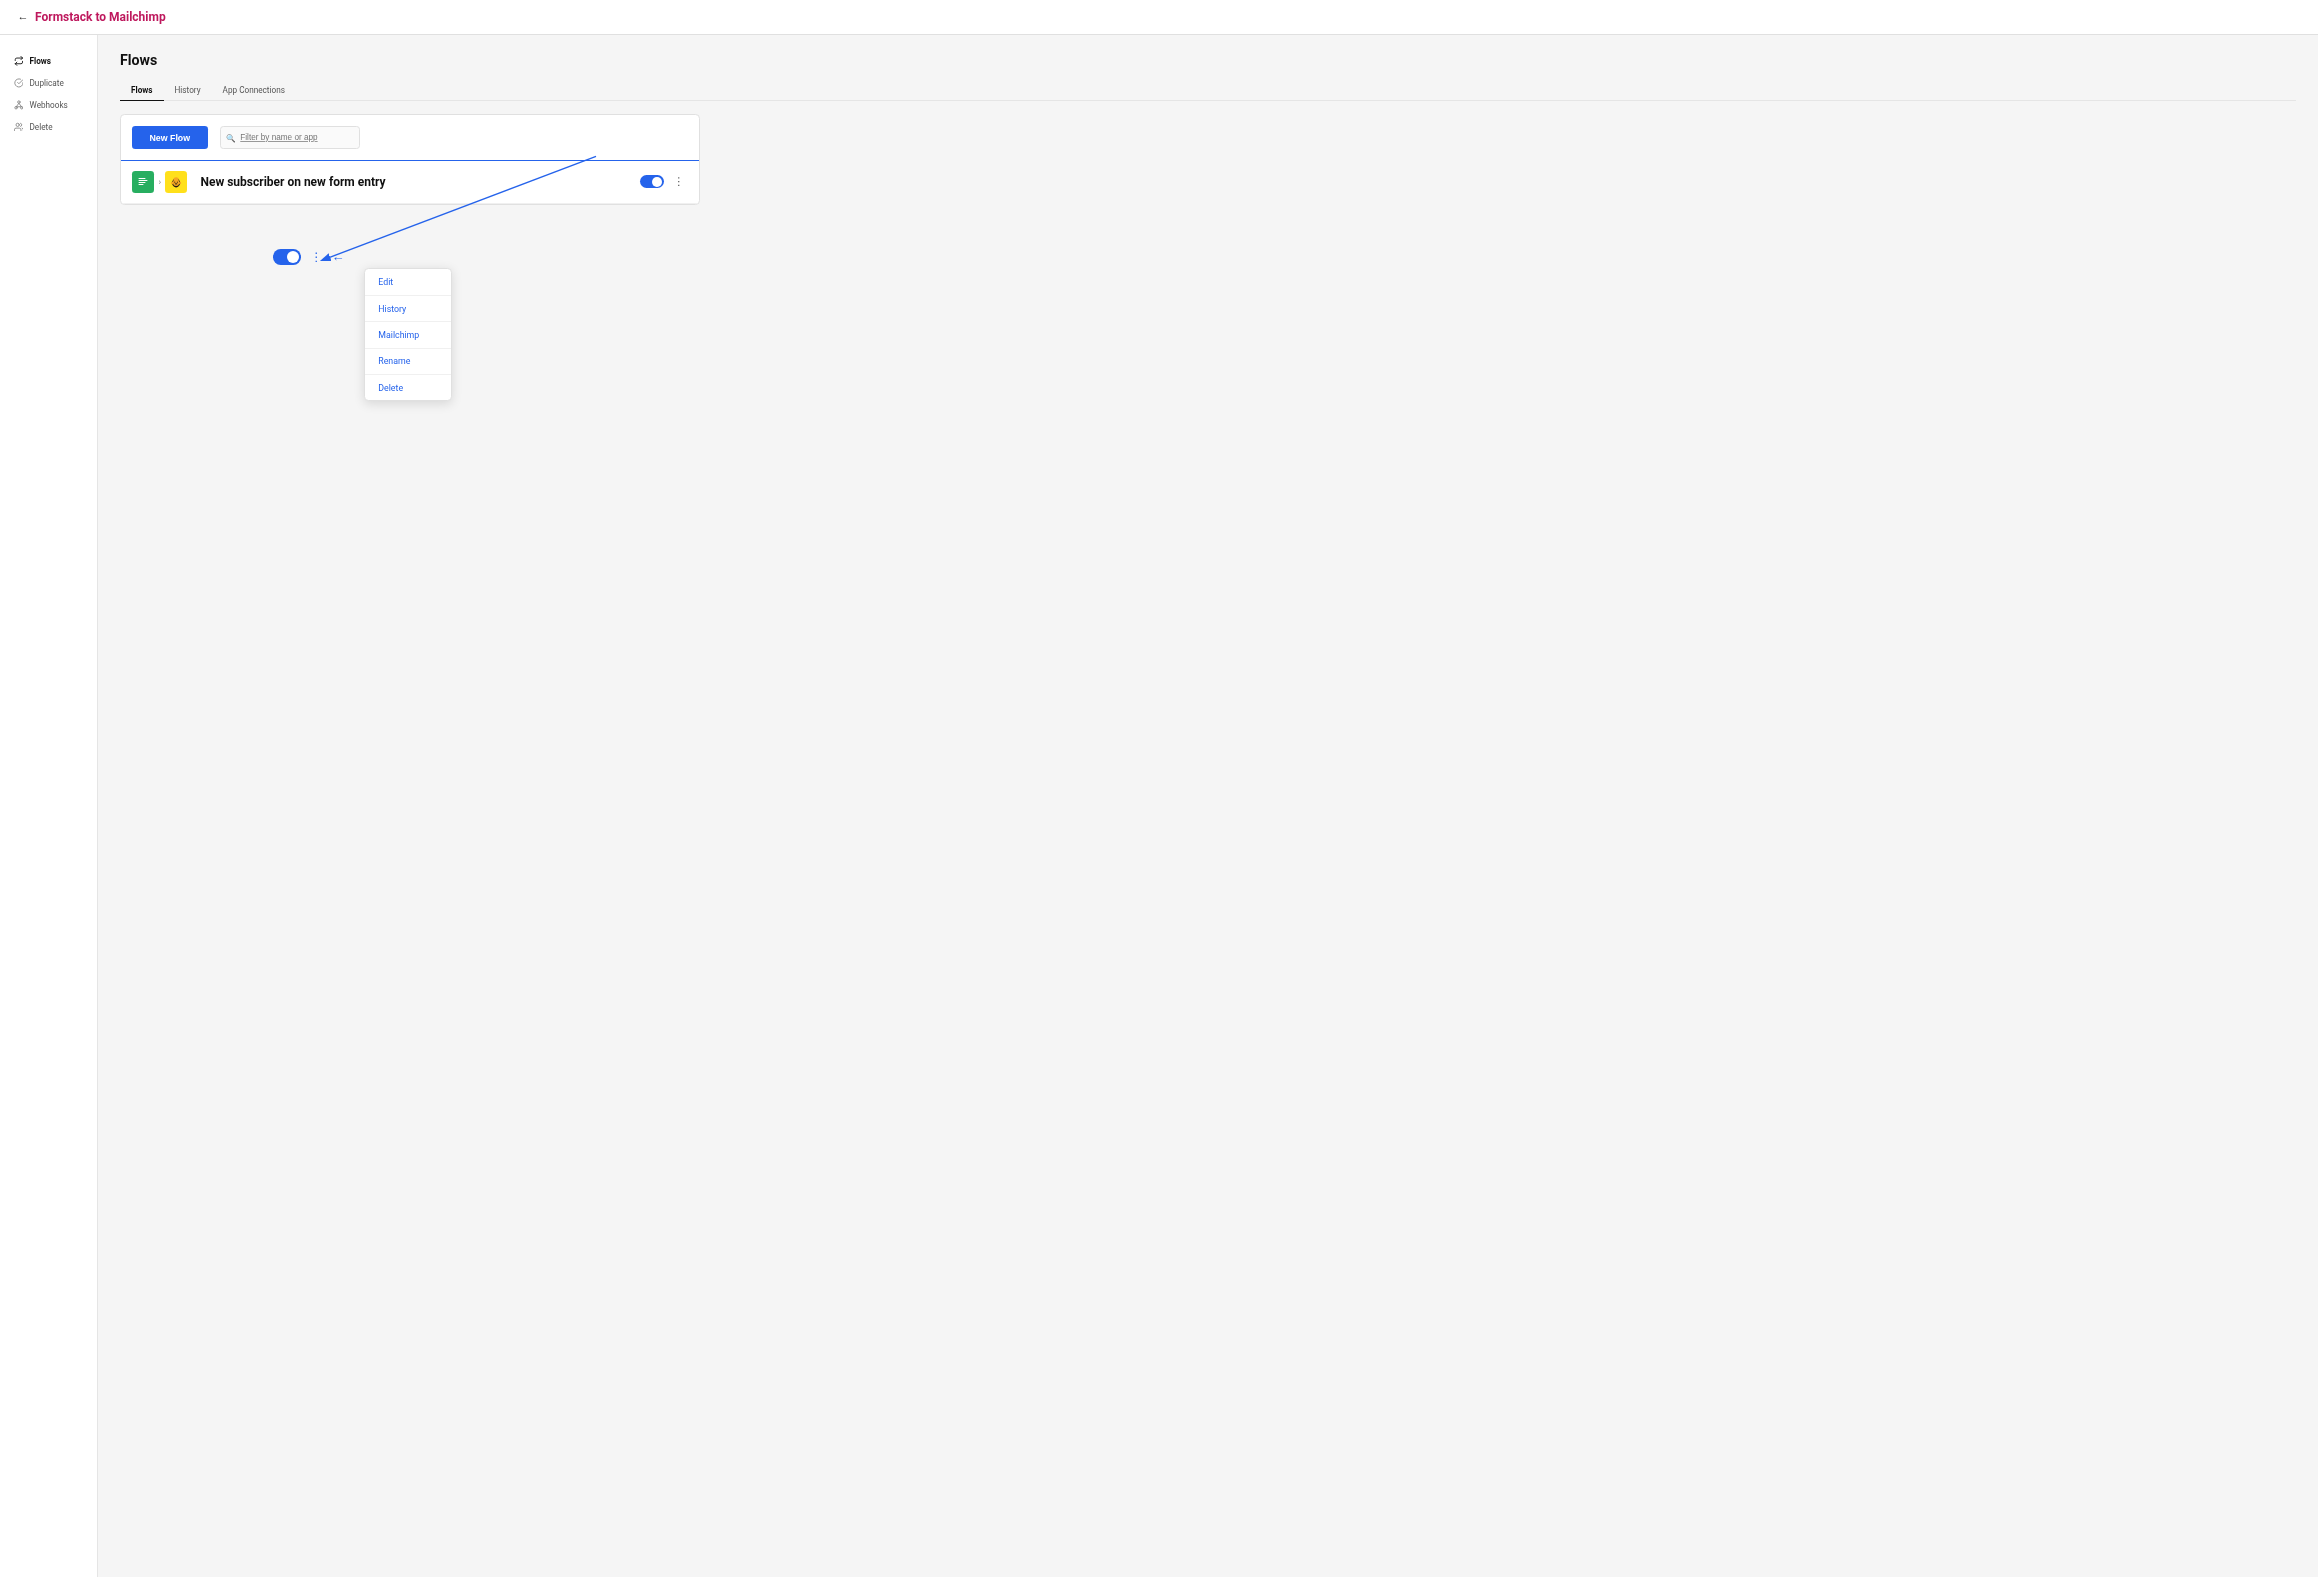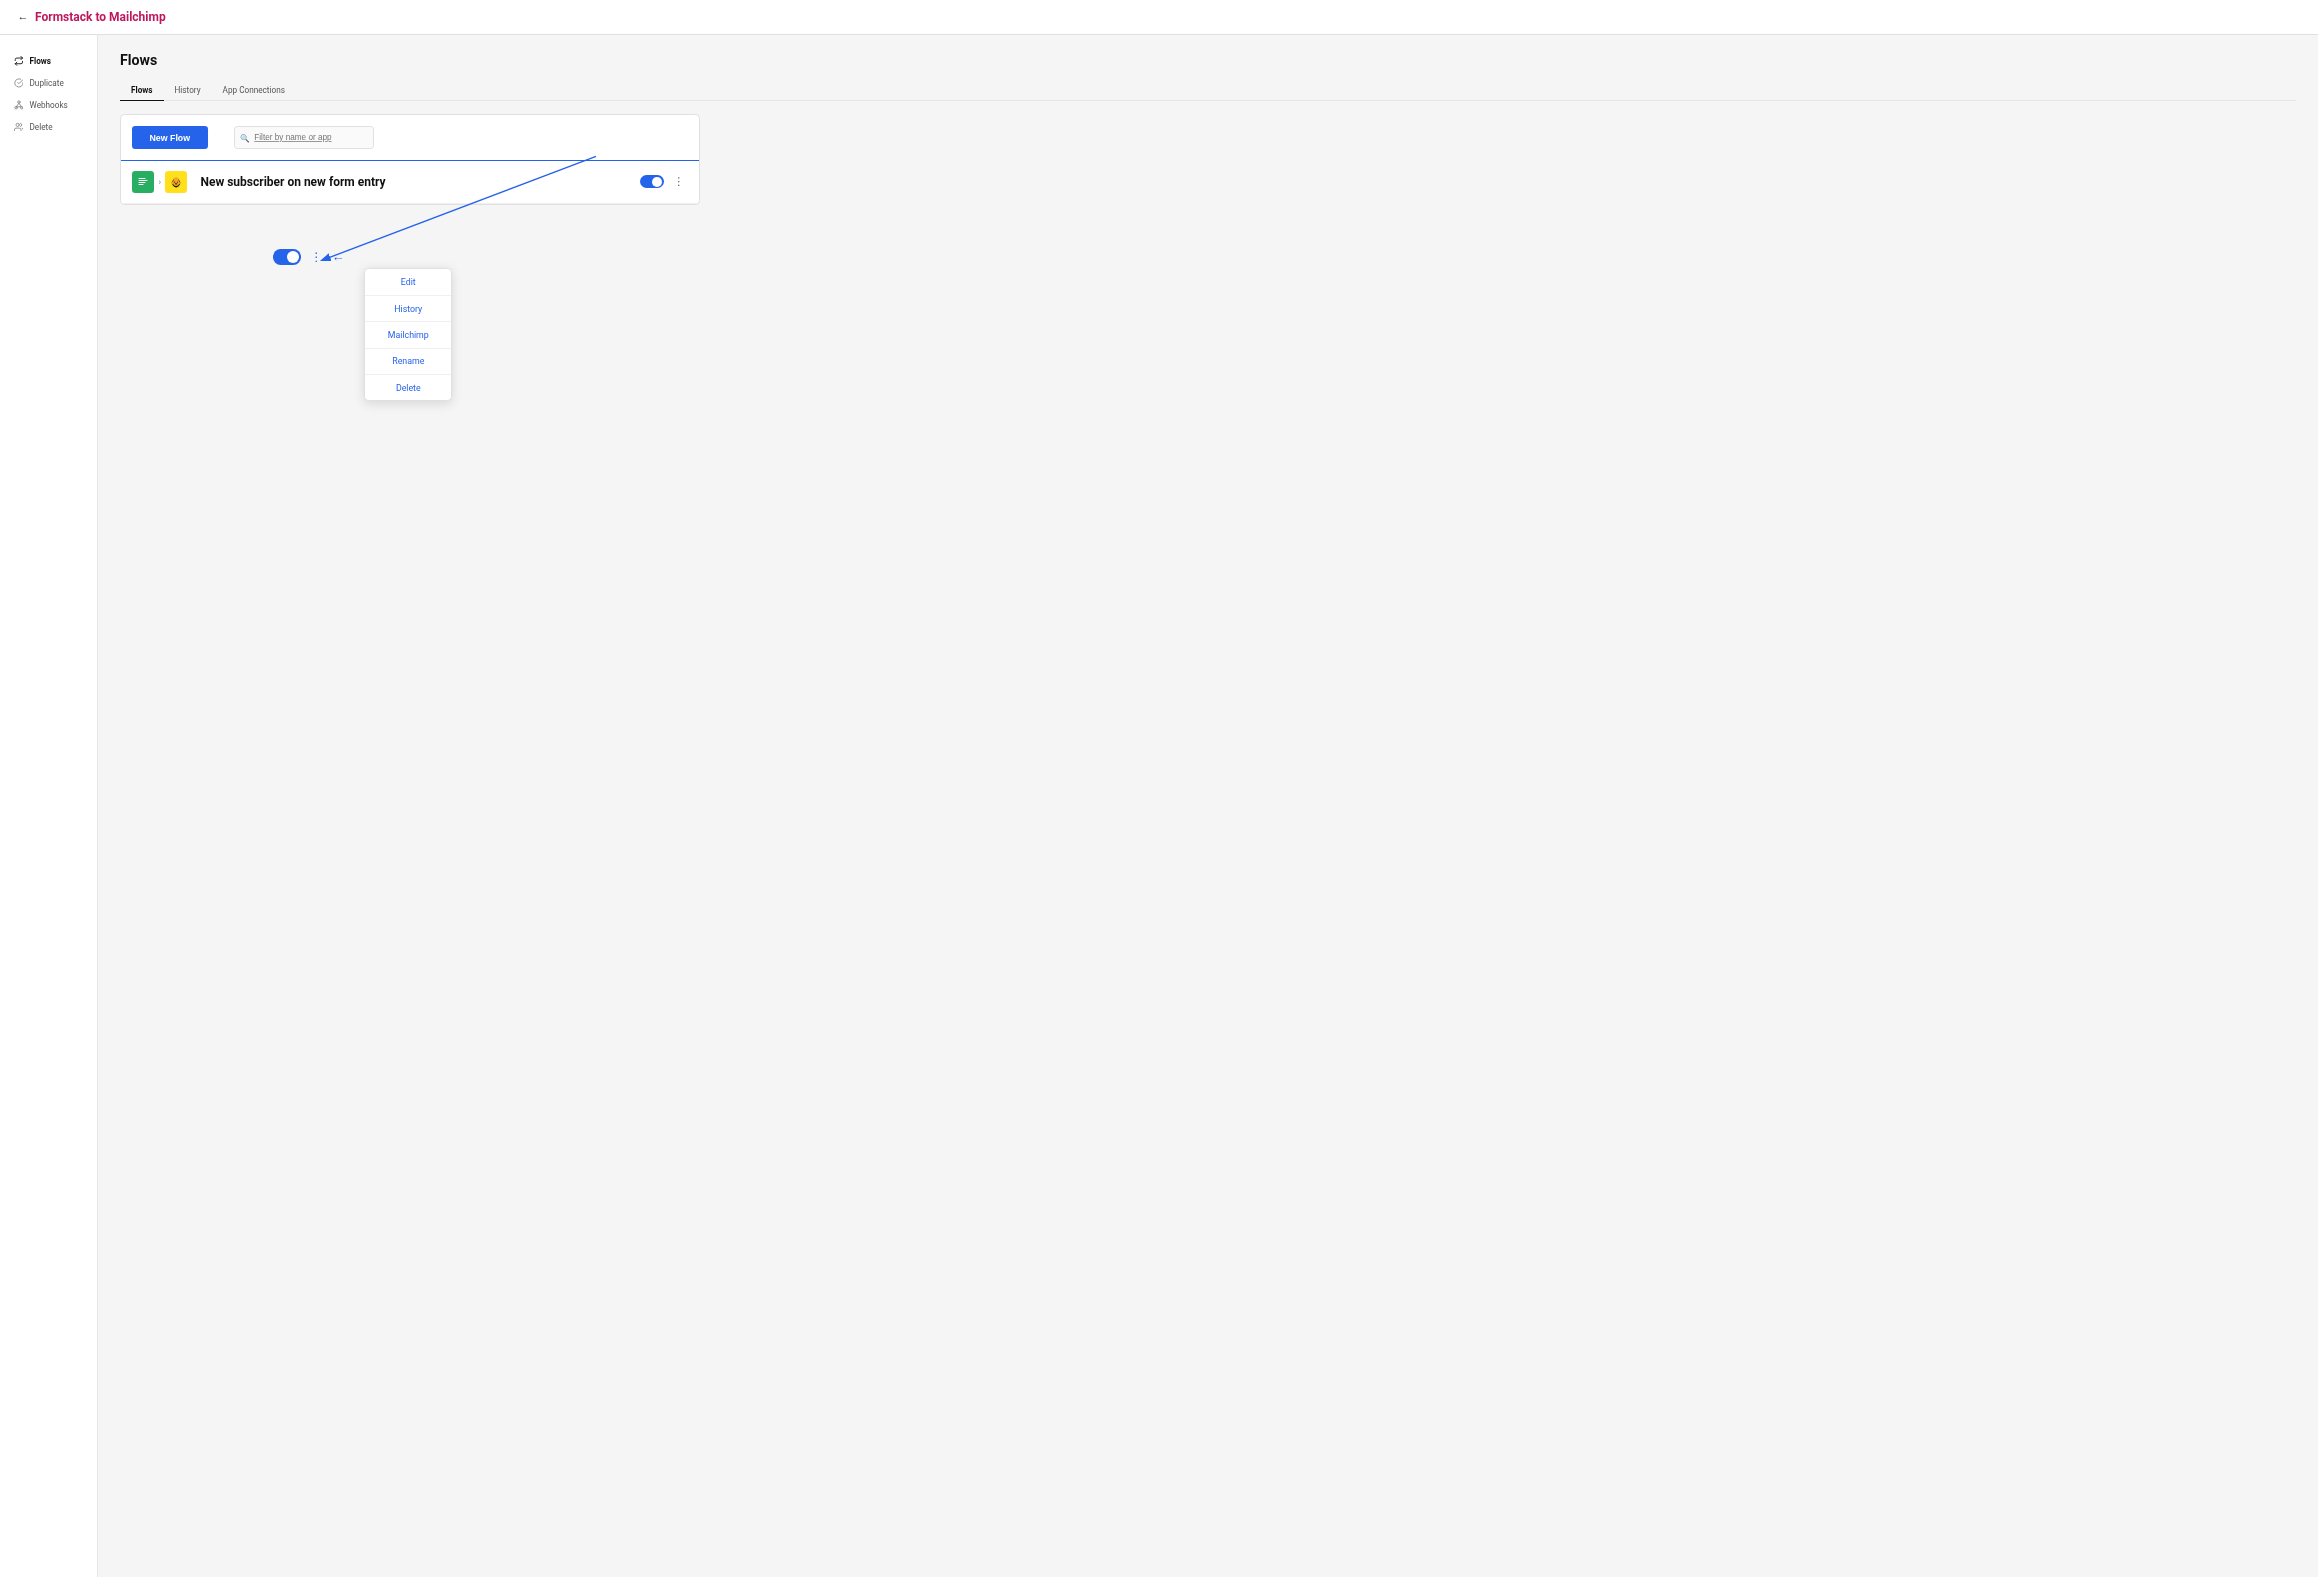--- a/index.html
+++ b/index.html
@@ -109,21 +109,21 @@
       border: 0.5px solid #e0e0e0;
       border-radius: 4.4px;
       overflow: hidden;
       max-width: 580px;
     }
 
     
     .toolbar {
       display: flex;
       align-items: flex-start;
-      gap: 26px;
+      gap: 12px;
       padding: 11px 11px;
       border-bottom: 0.5px solid #e5e5e5;
     }
     .new-flow-btn {
       background: #2563eb;
       color: #fff;
       border: none;
       border-radius: 3.3px;
       padding: 6.6px 17.5px;
       font-size: 8.8px;
@@ -291,21 +291,20 @@
     
     .dropdown-menu {
       background: #fff;
       border: 0.5px solid #e0e0e0;
       border-radius: 4.4px;
       box-shadow: 0 2.2px 11px rgba(0,0,0,0.12);
       min-width: 88px;
       overflow: hidden;
       margin-left: 11px;
       margin-top: 19.7px;
-      text-align: center;
     }
     .dropdown-item {
       padding: 7.7px 13px;
       font-size: 8.8px;
       color: #2563eb;
       cursor: pointer;
       border-bottom: 0.5px solid #f0f0f0;
     }
     .dropdown-item:last-child { border-bottom: none; }
 

